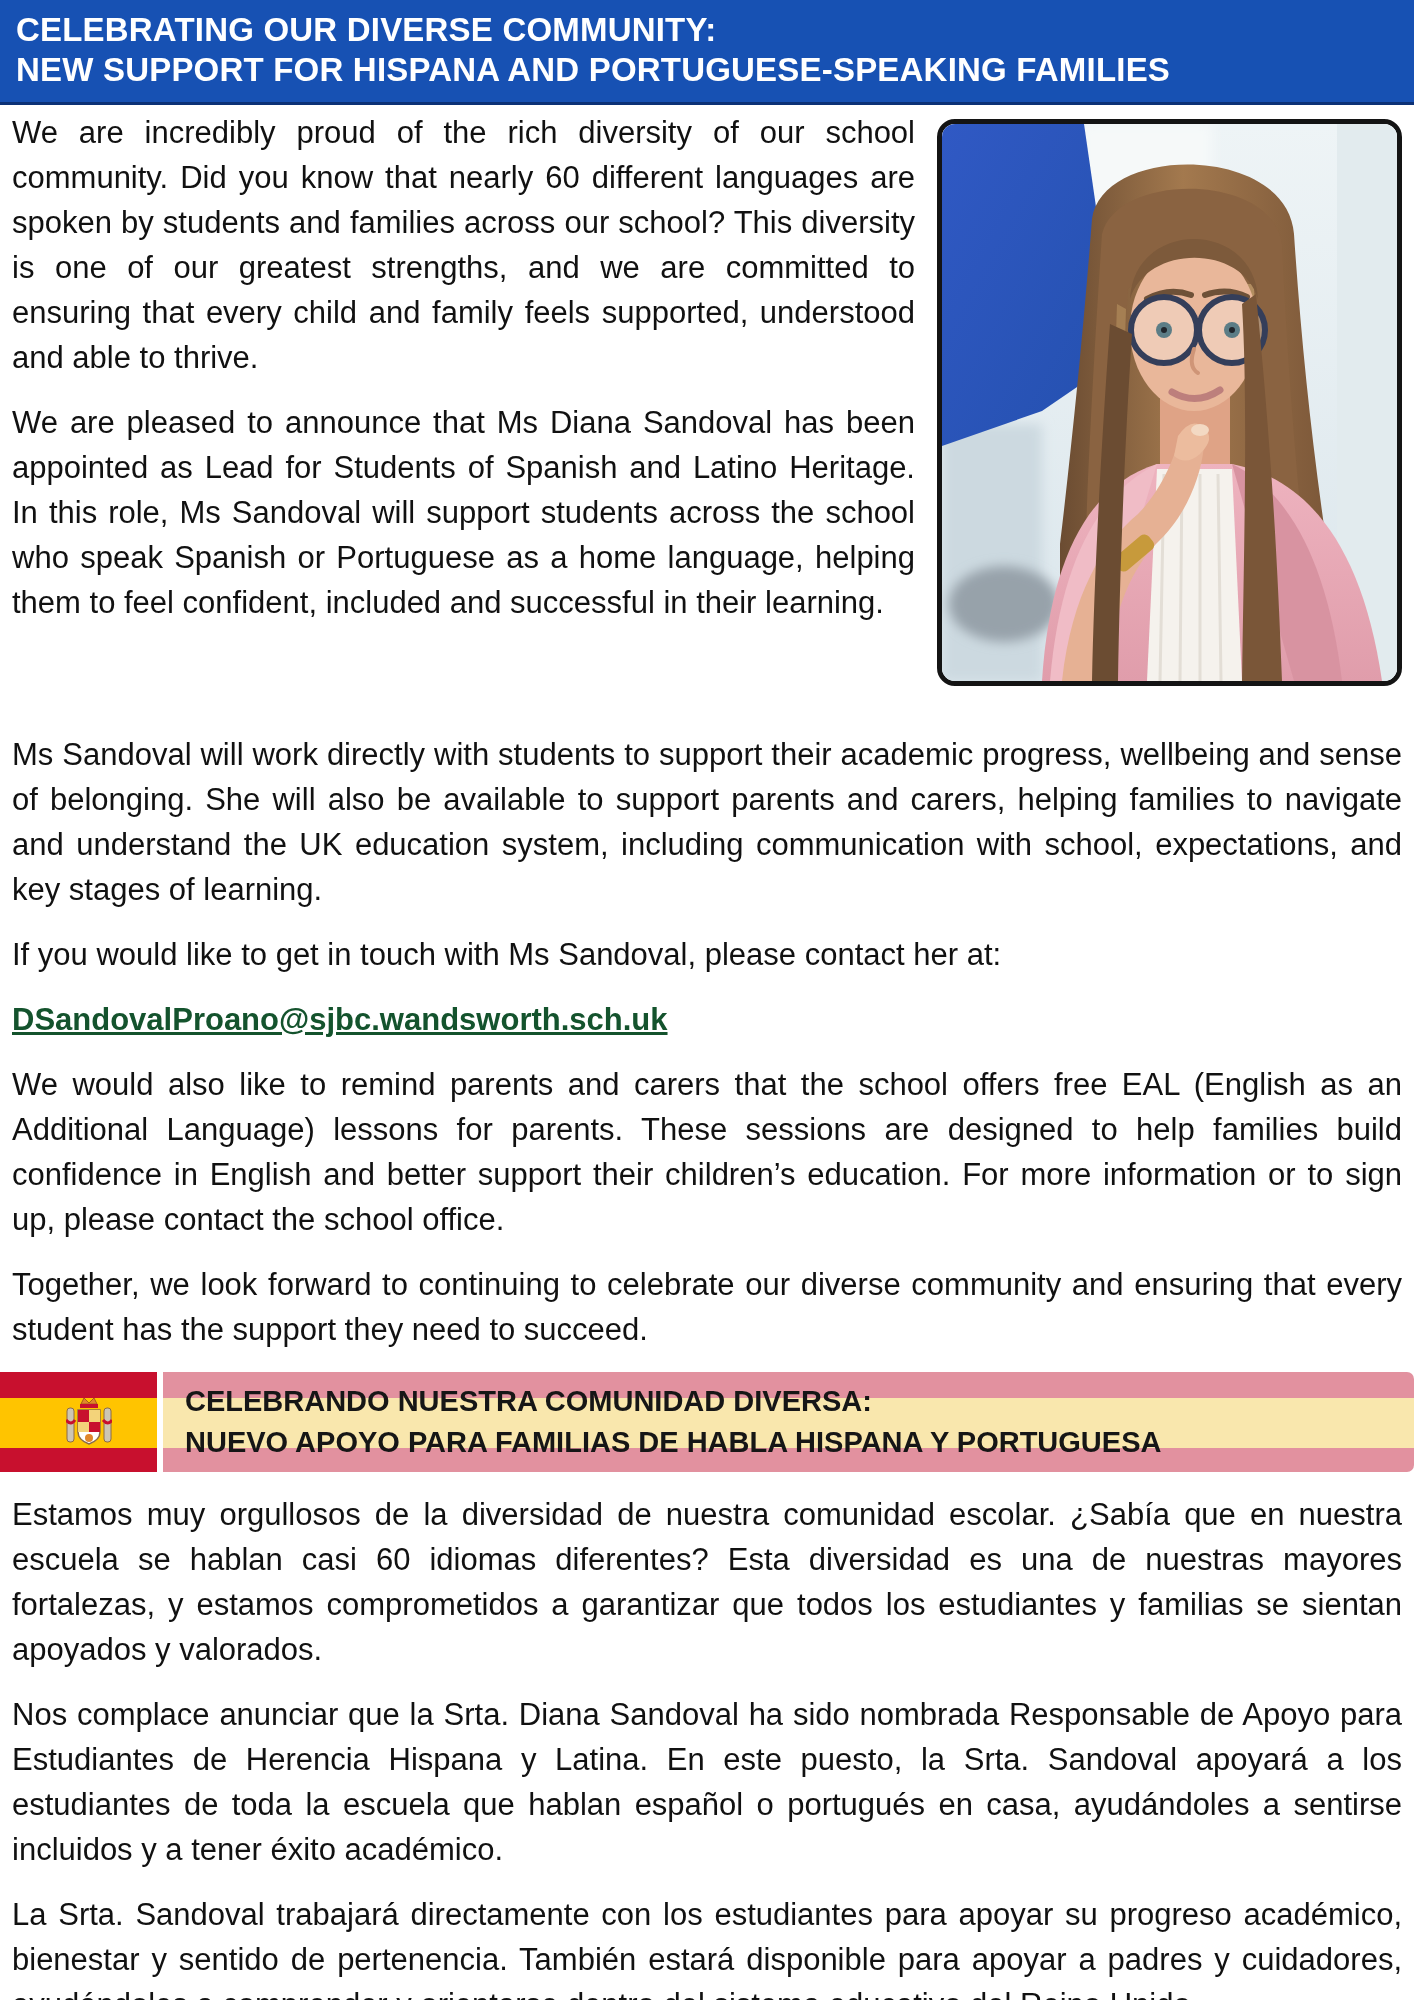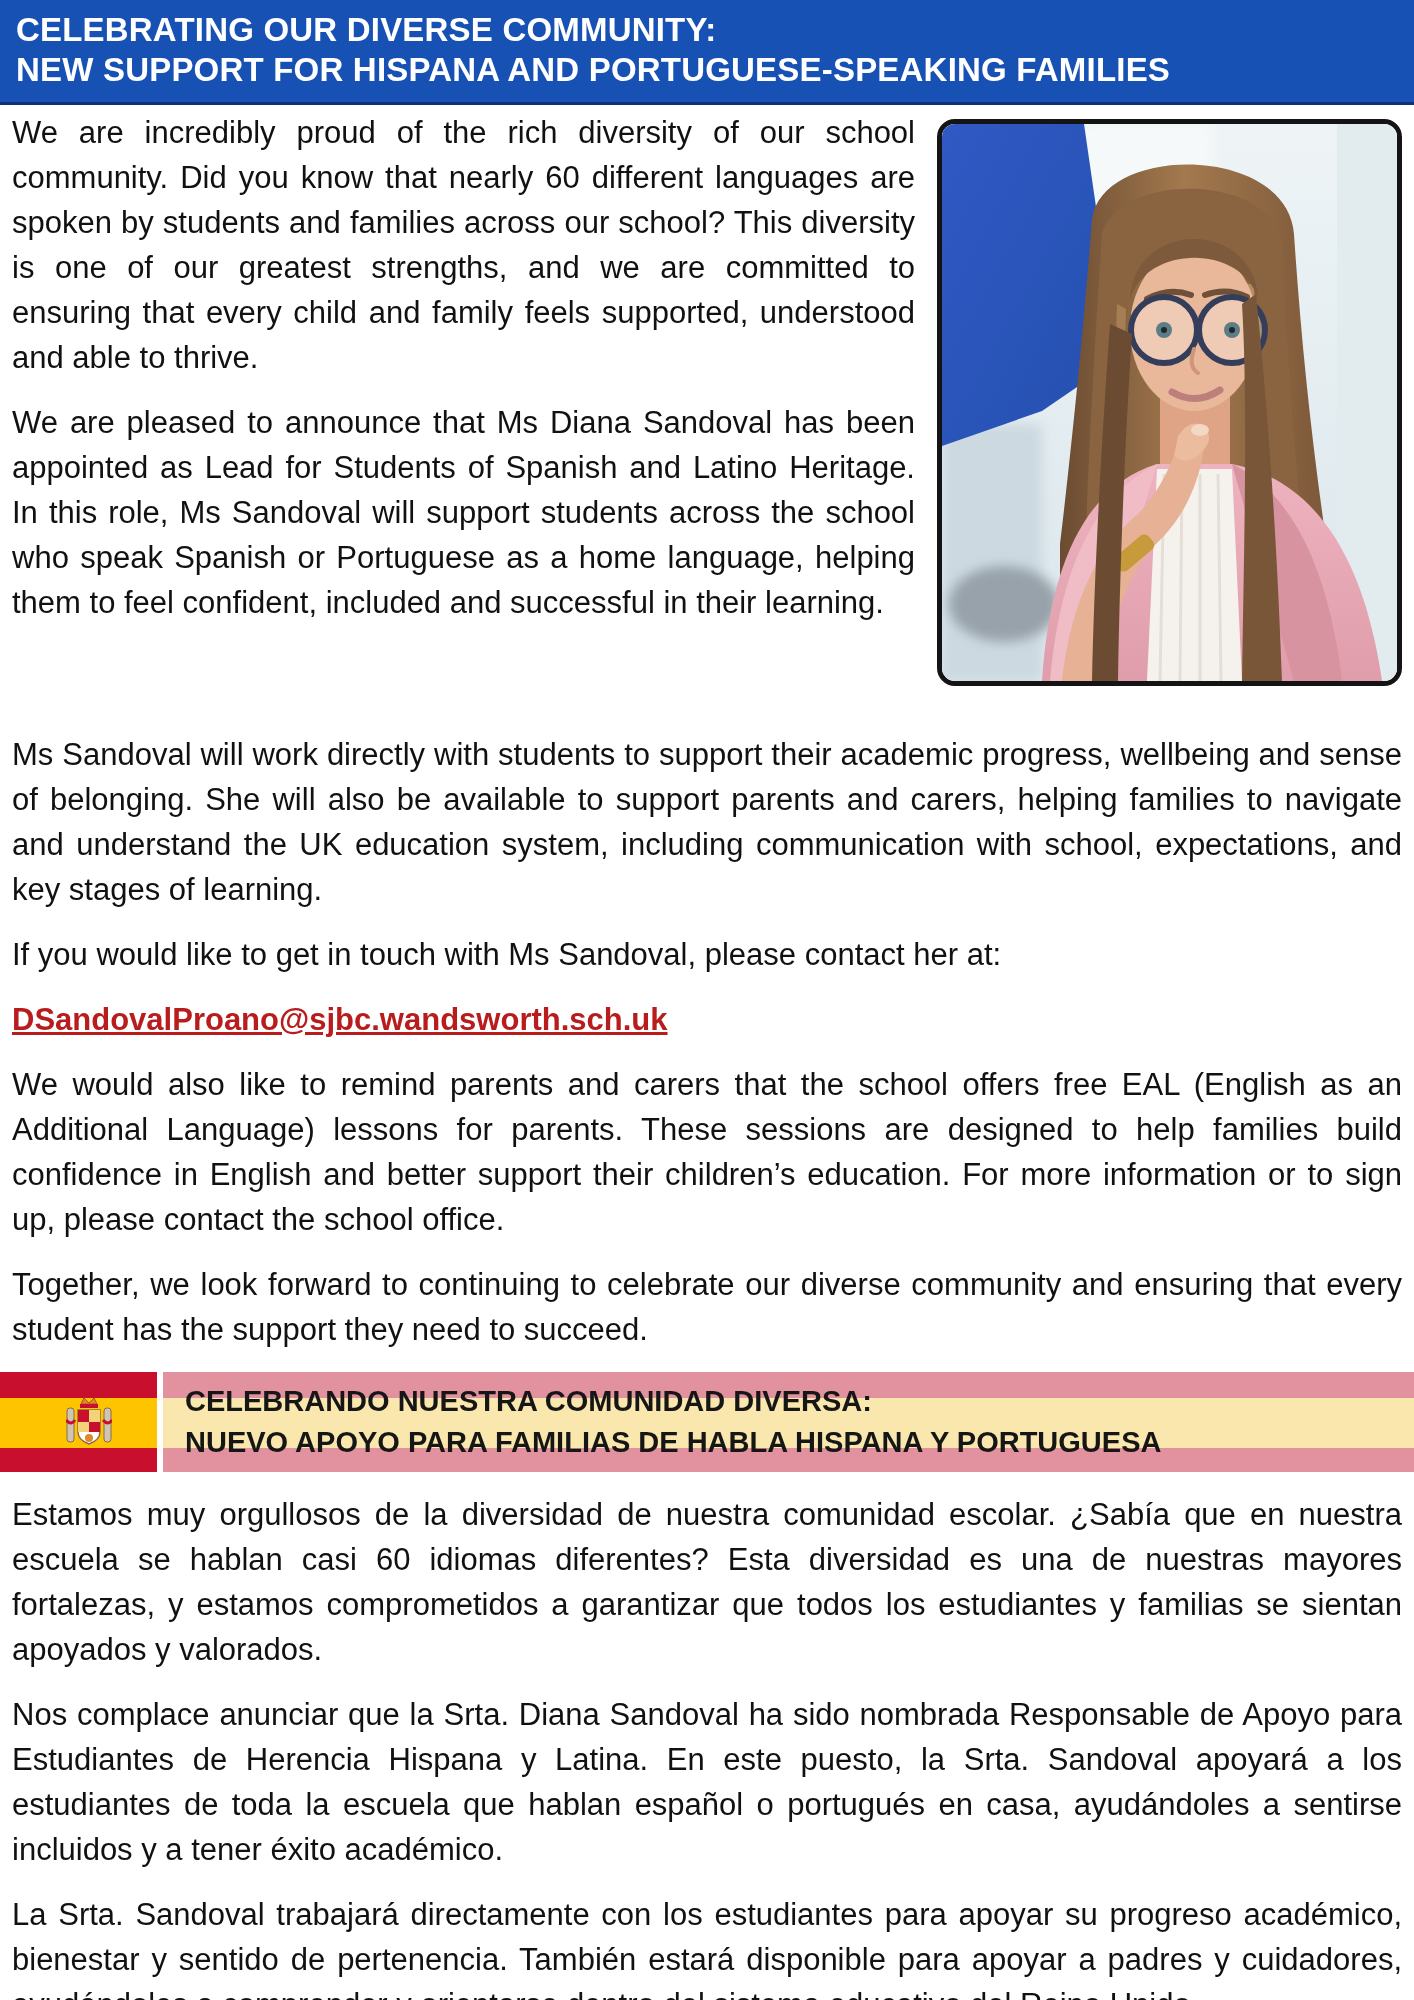--- a/index.html
+++ b/index.html
@@ -32,21 +32,21 @@
   p.body {
     font-size: 31px;
     line-height: 45px;
     text-align: justify;
     margin: 20px 0;
   }
   p.first { margin-top: 5px; }
   .contact-line { text-align: left; margin-bottom: 0; }
   .email-line { margin-top: 2px; text-align: left; }
   a.email {
-    color: #b91c1c;
+    color: #14532d;
     font-weight: bold;
     text-decoration: underline;
   }
   
   .photo-frame {
     float: right;
     width: 455px;
     height: 557px;
     border: 5px solid #141414;
     border-radius: 18px;
@@ -59,20 +59,21 @@
   .es-band {
     margin: 14px 0 9px 0;
     height: 100px;
     background: linear-gradient(
       to bottom,
       #e2919f 0%,   #e2919f 26%,
       #f9e7ad 26%,  #f9e7ad 76%,
       #e2919f 76%,  #e2919f 100%);
     display: flex;
     align-items: center;
+    border-radius: 7px;
   }
   .flag {
     width: 157px;
     height: 100px;
     flex: 0 0 157px;
     background: linear-gradient(
       to bottom,
       #c8102e 0%,  #c8102e 26%,
       #ffc400 26%, #ffc400 76%,
       #c8102e 76%, #c8102e 100%);

